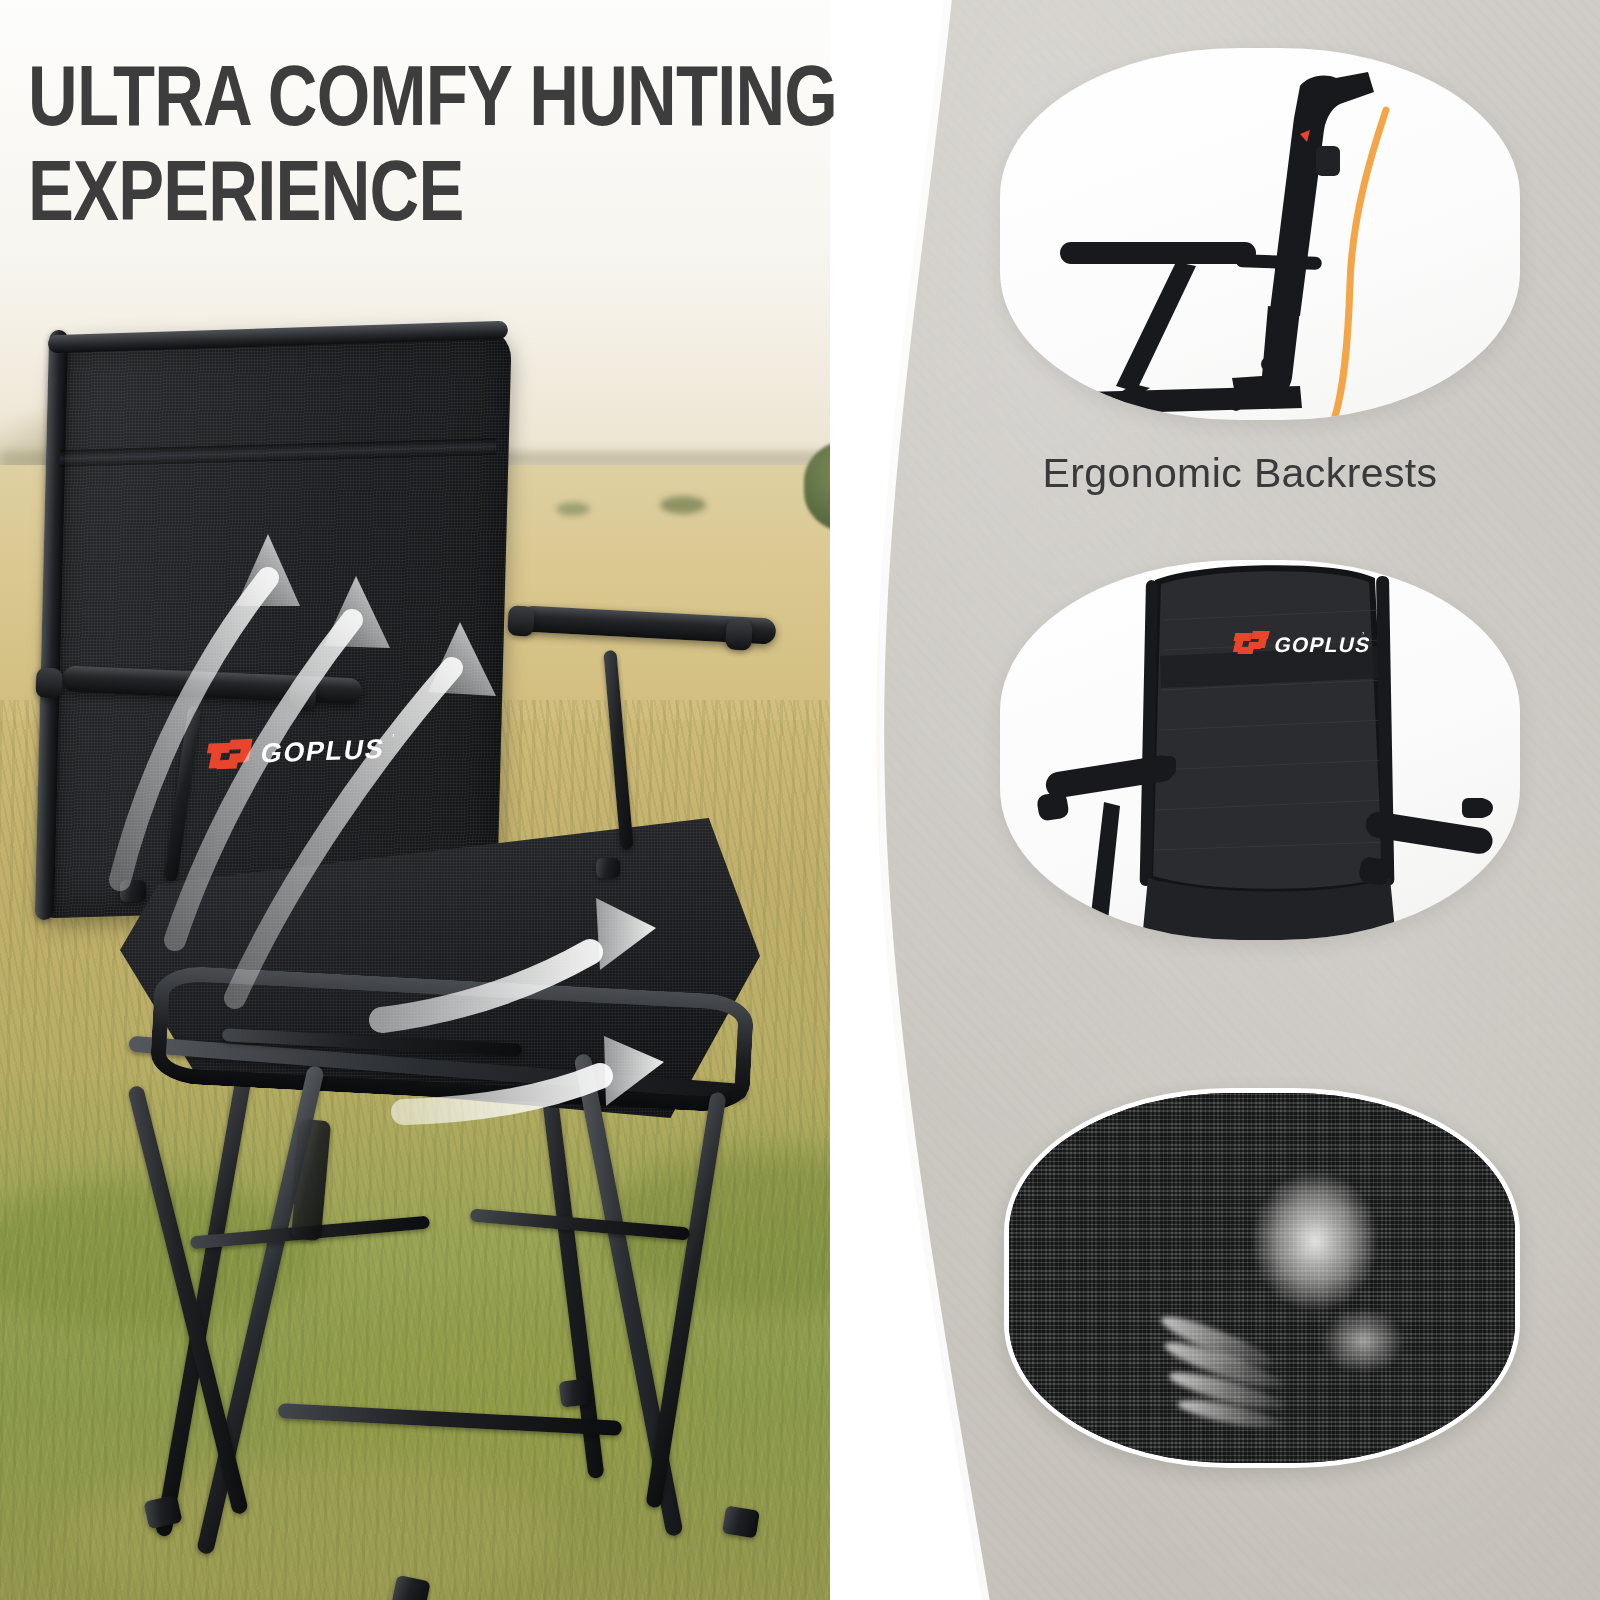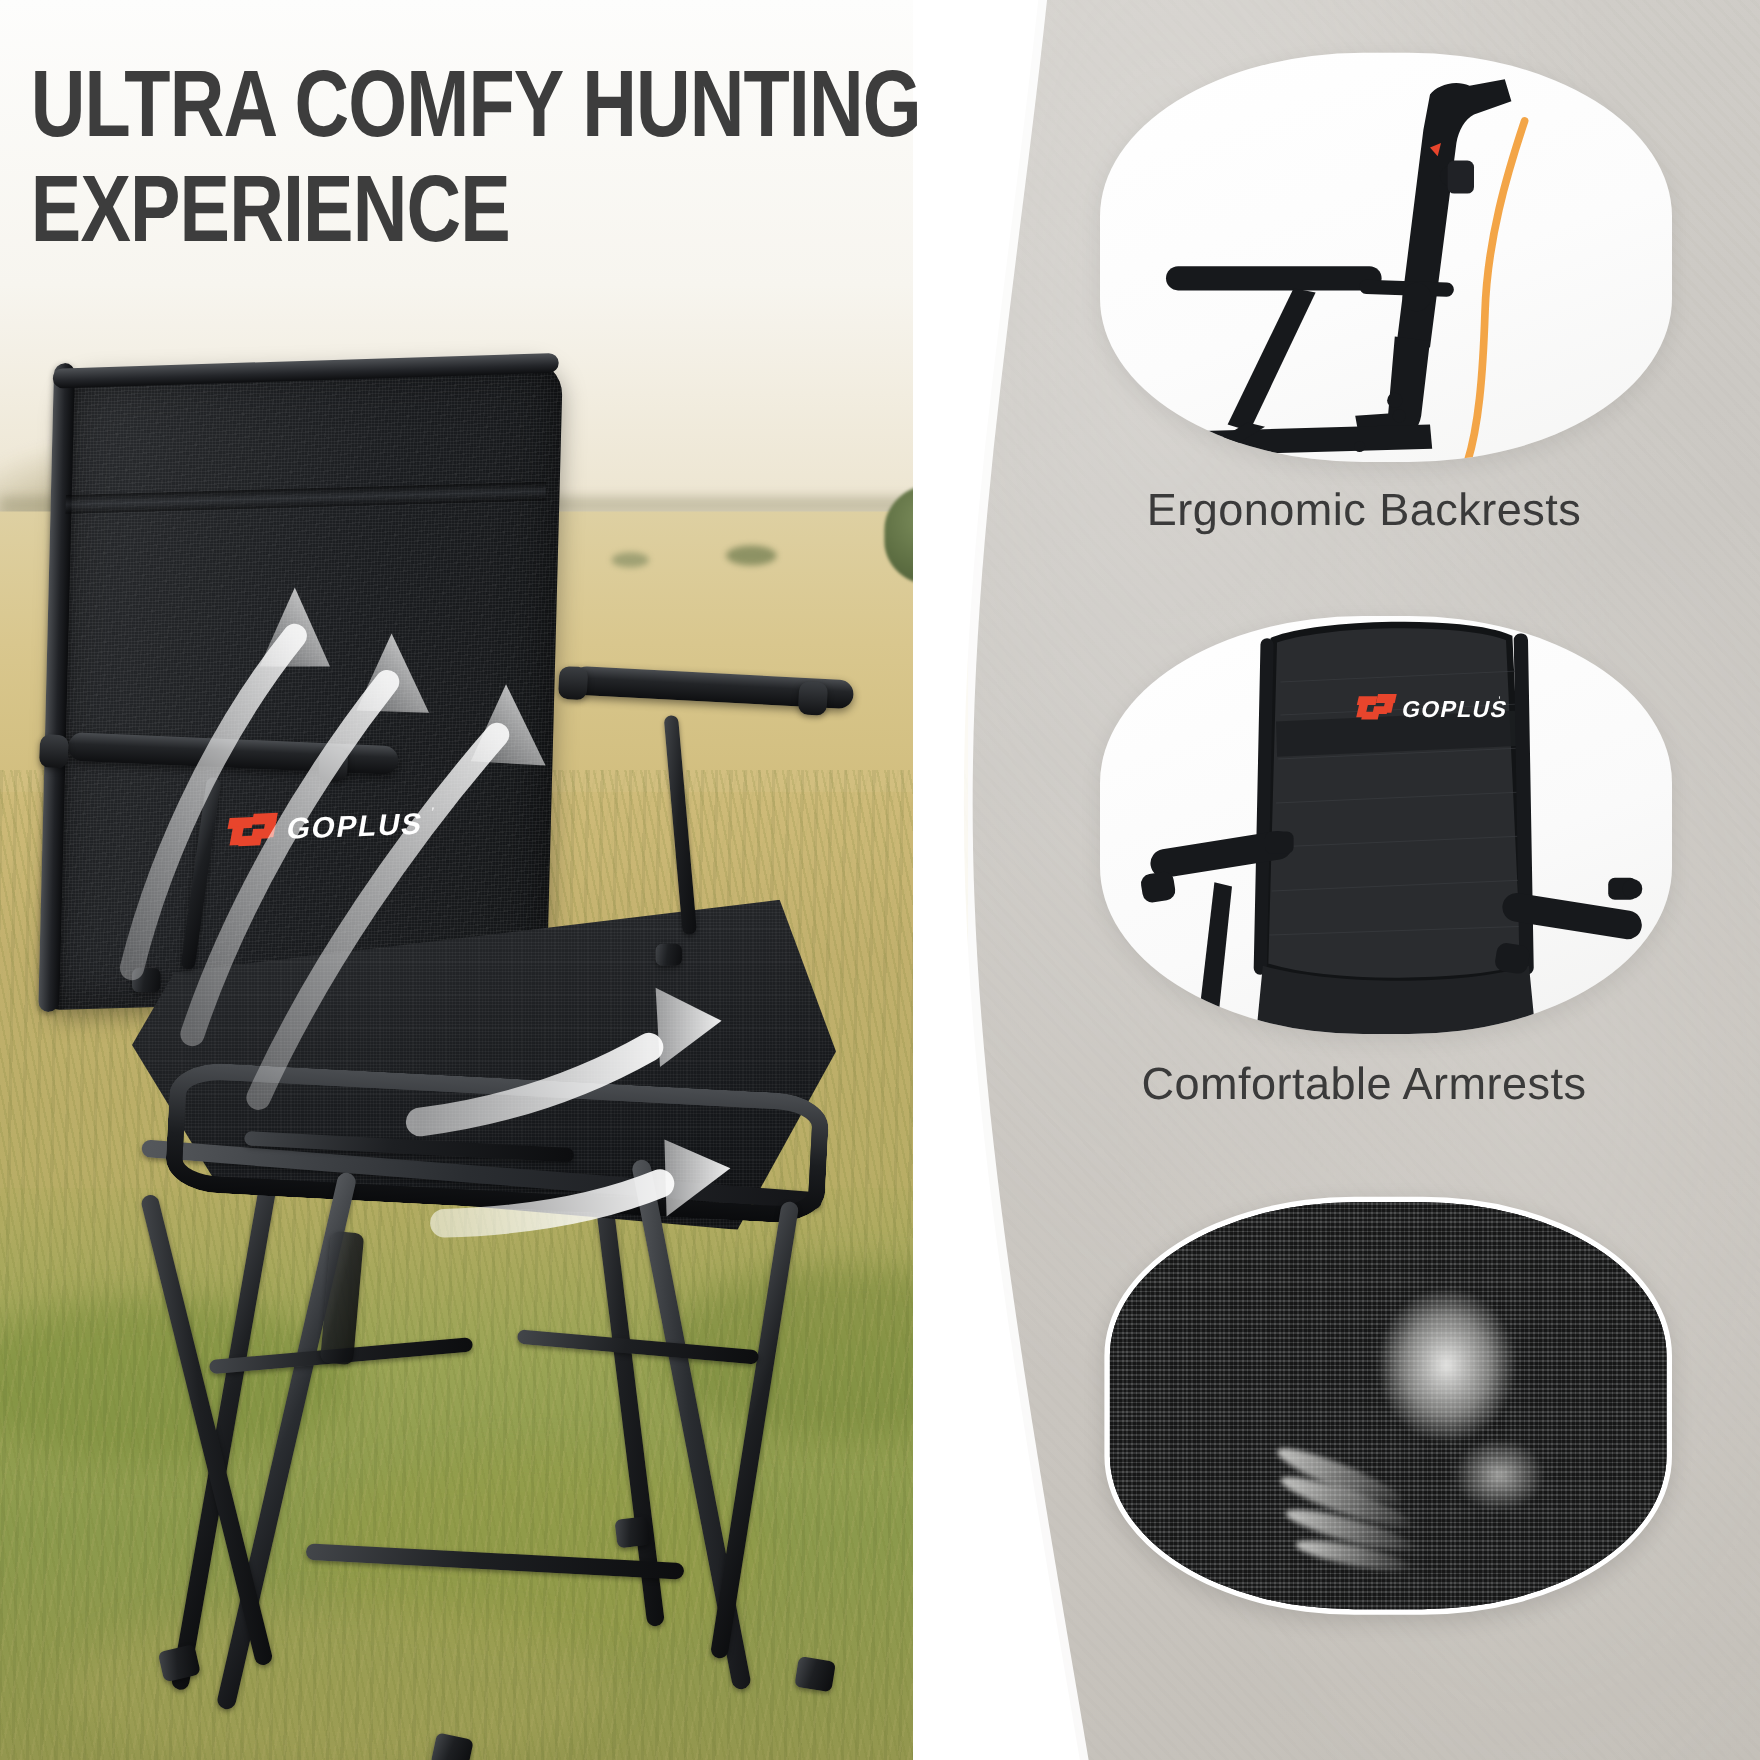--- a/index.html
+++ b/index.html
@@ -136,21 +136,21 @@
       radial-gradient(ellipse 86px 96px at 128px 96px, rgba(238,238,236,.95) 0%, rgba(205,205,202,.55) 46%, rgba(120,120,118,0) 74%),
       radial-gradient(ellipse 58px 46px at 176px 196px, rgba(214,214,211,.70) 0%, rgba(120,120,118,0) 72%);
     filter:blur(2px); }
   .finger { position:absolute; border-radius:50%; filter:blur(2.4px);
     background:linear-gradient(95deg, rgba(232,232,229,.82), rgba(140,140,138,.08)); }
 
   
   .caption { position:absolute; width:720px; left:880px; text-align:center;
     font-family:"Liberation Sans", sans-serif; font-weight:400;
     color:#3a3a3a; font-size:41px; letter-spacing:.4px; }
-  .cap1 { top:440px; }
+  .cap1 { top:450px; }
   .cap2 { top:962px; }
   .cap3 { top:1492px; }
 
   
   .headline { position:absolute; left:28px; top:48px; width:900px; z-index:20;
     color:#3d3d3d; font-family:"Liberation Sans", sans-serif; font-weight:bold;
     font-size:86px; line-height:1.10; letter-spacing:-1px;
     transform:scaleX(.80); transform-origin:left top; white-space:nowrap; }
   .headline .l2 { display:block; }
 </style>
@@ -370,21 +370,20 @@
           <rect x="7" y="17" width="15" height="7"></rect>
           <rect x="17" y="1" width="17" height="8"></rect>
           <rect x="25" y="6" width="8" height="12"></rect>
           <rect x="16" y="12" width="13" height="7"></rect>
         </g>
         <text x="42" y="22" fill="#ffffff" font-family="Liberation Sans, sans-serif" font-size="21" font-weight="bold" letter-spacing="1.2" transform="skewX(-12)">GOPLUS</text>
         <text x="126" y="10" fill="#ffffff" font-family="Liberation Sans, sans-serif" font-size="10">’</text>
       </g>
     </svg>
   </div>
-  <div class="caption cap2">Comfortable Armrests</div>
 
   <div class="card card3">
     <div class="meshbig"></div>
     <div class="hand"></div>
     <div class="finger" style="left:148px;top:238px;width:122px;height:22px;transform:rotate(22deg);"></div>
     <div class="finger" style="left:152px;top:262px;width:126px;height:21px;transform:rotate(19deg);"></div>
     <div class="finger" style="left:158px;top:288px;width:120px;height:20px;transform:rotate(15deg);"></div>
     <div class="finger" style="left:168px;top:312px;width:106px;height:18px;transform:rotate(11deg);"></div>
   </div>
 

